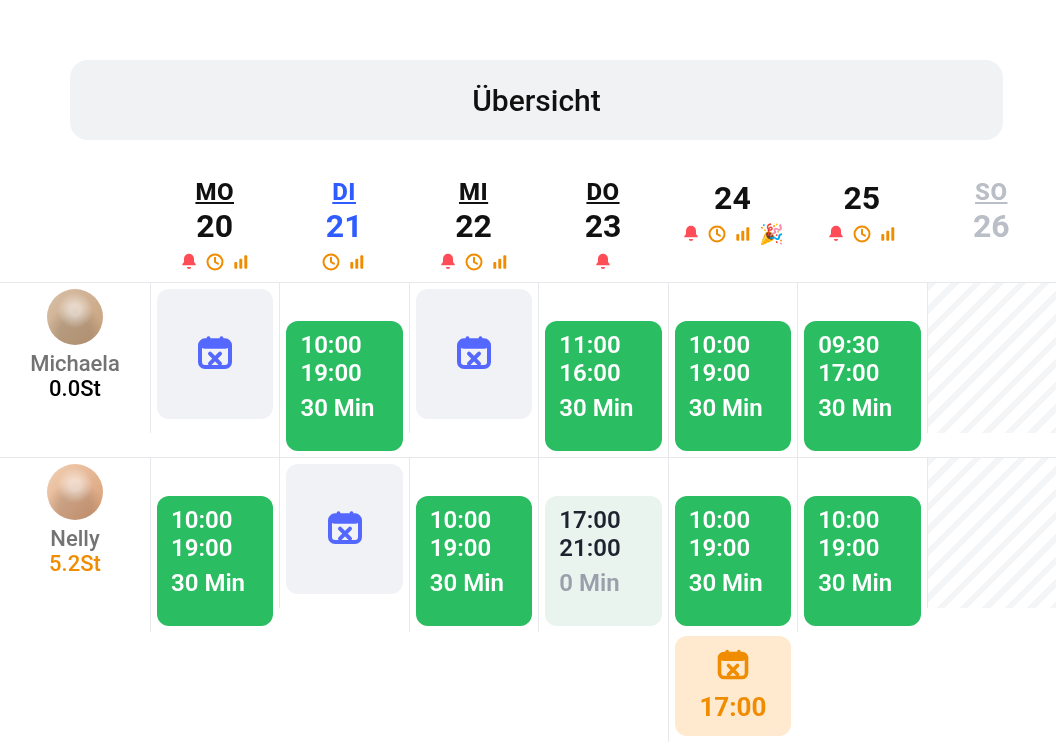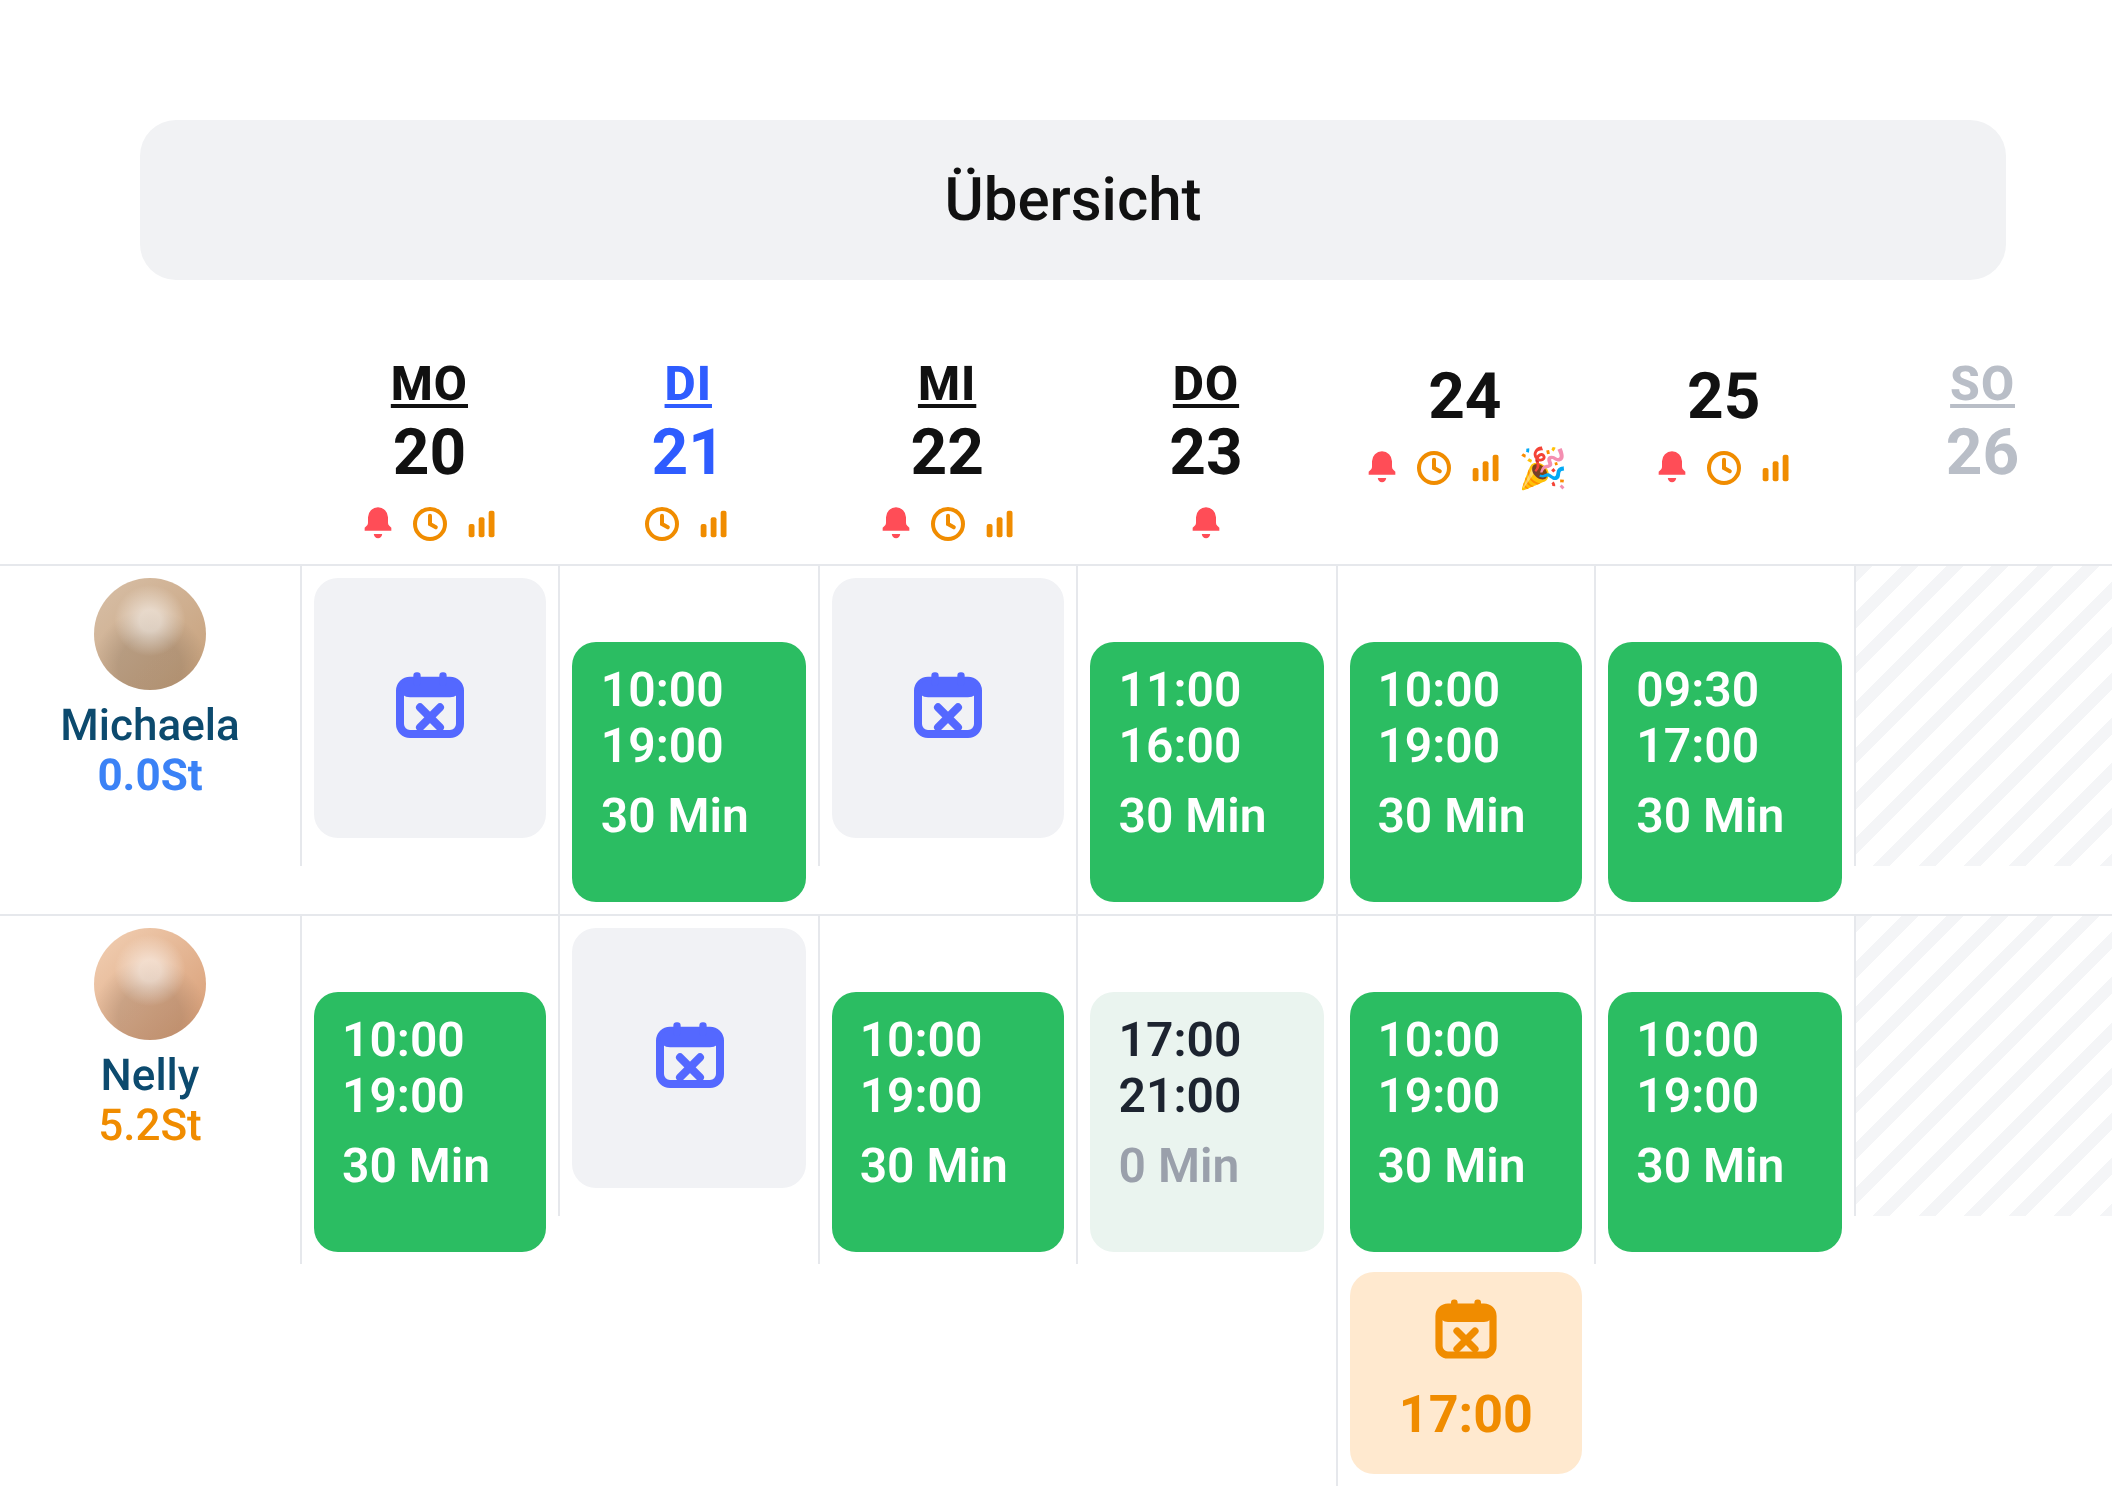--- a/index.html
+++ b/index.html
@@ -96,27 +96,27 @@
   .avatar::after {
     content:"";
     position:absolute; inset:0;
     background: radial-gradient(circle at 50% 38%, rgba(255,255,255,0.5) 0 12%, transparent 40%),
                 radial-gradient(circle at 50% 80%, rgba(0,0,0,0.12) 0 30%, transparent 55%);
   }
   .emp-name {
     font-size: 22px;
     margin-top: 6px;
     font-weight: 500;
-    color:#0c4a6e;
+    color:#737373;
   }
   .emp-hours {
     font-size: 22px;
     font-weight: 500;
   }
-  .emp-hours.gray { color:#3b82f6;font-weight:bold; }
+  .emp-hours.gray { color:#000000; }
   .emp-hours.orange { color:#f08c00; }
 
   
   .row-border {
     grid-column: 1 / -1;
     height: 1px;
     background: #e6e8ec;
   }
   .cell {
     border-left: 1px solid #e6e8ec;

